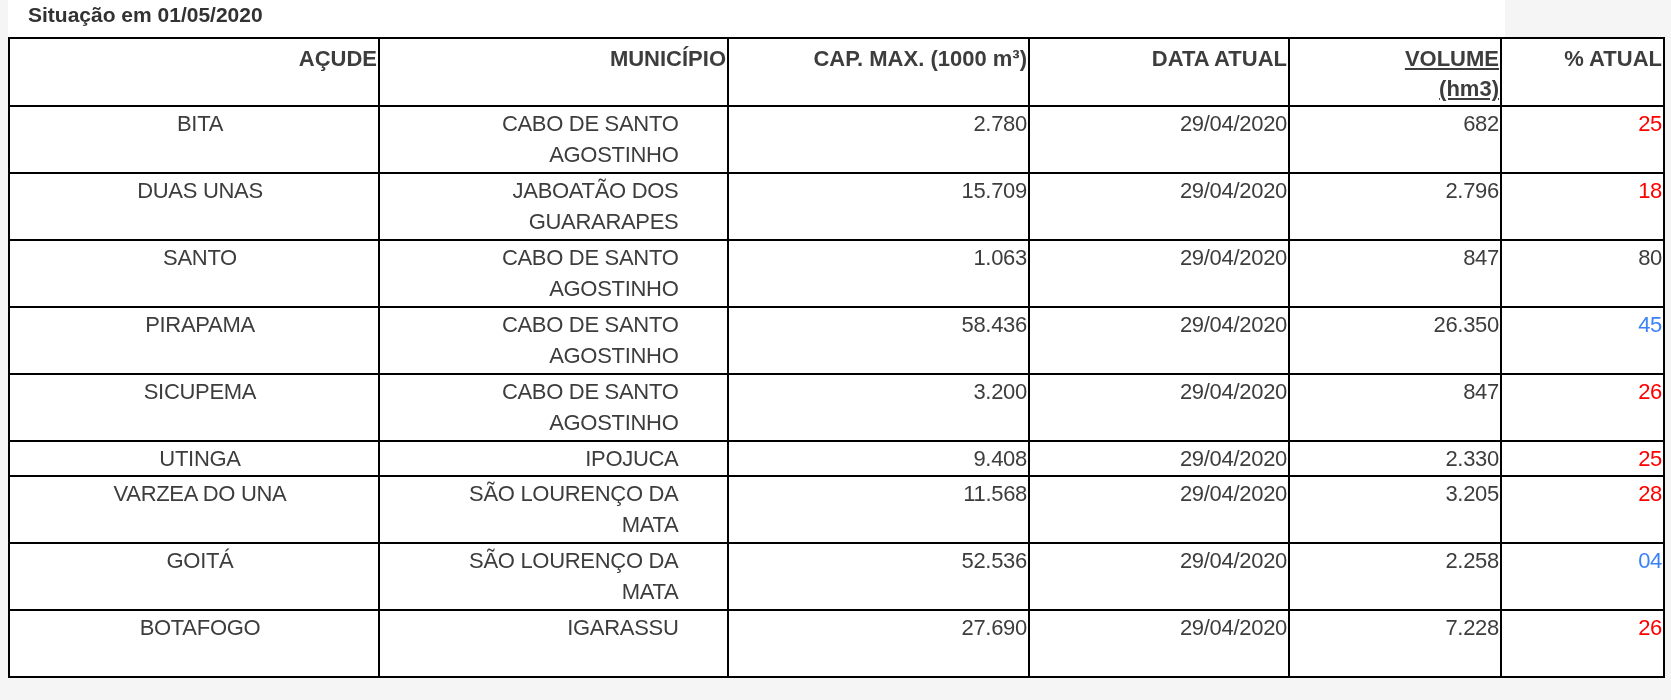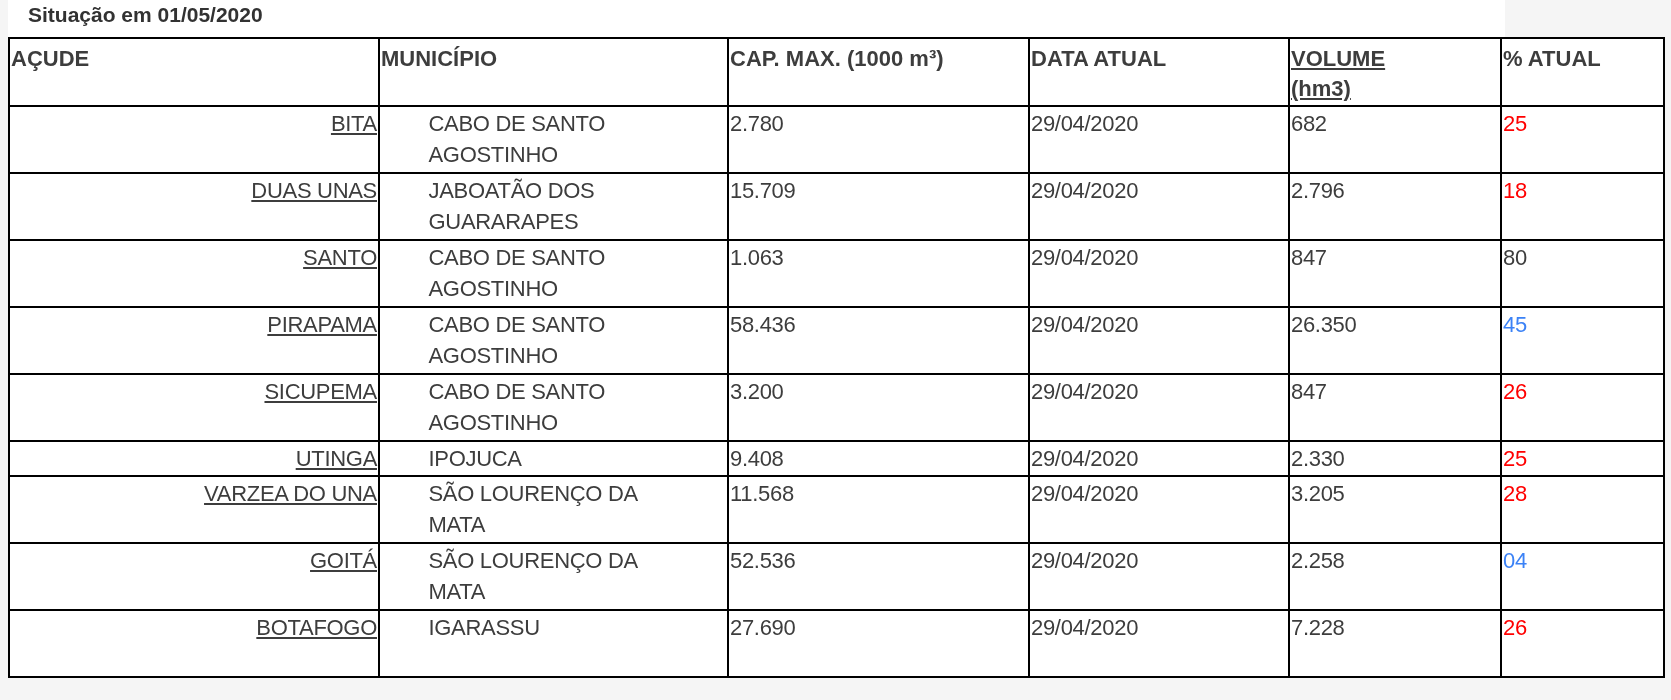--- a/index.html
+++ b/index.html
@@ -57,40 +57,39 @@
   col.c-volume   { width: 212px; }
   col.c-pct      { width: 163px; }
 
   thead tr { height: 62px; }
   tbody tr { height: 67px; }
   tbody tr:nth-child(6) { height: 31px; } 
 
   th {
     font-size: 22px;
     font-weight: 700;
-    text-align: left;
+    text-align: right;
     padding-top: 5px;
     line-height: 30px;
     color: #3b3b3b;
   }
   th .hwrap { display: inline-block; }
   th .hwrap.narrow { max-width: 130px; text-decoration: underline; }
 
   td {
     font-size: 22px;
     font-weight: 400;
     line-height: 31px;
     letter-spacing: -0.3px;
     padding-top: 1px;
-    text-align: left;
+    text-align: right;
   }
   td.col-acude {
-    text-align: right;
+    text-align: center;
     padding-left: 13px;
-    text-decoration: underline;
   }
   td .mwrap {
     display: block;
     max-width: 250px;
     margin: 0 auto;
   }
 </style>
 </head>
 <body>
 

